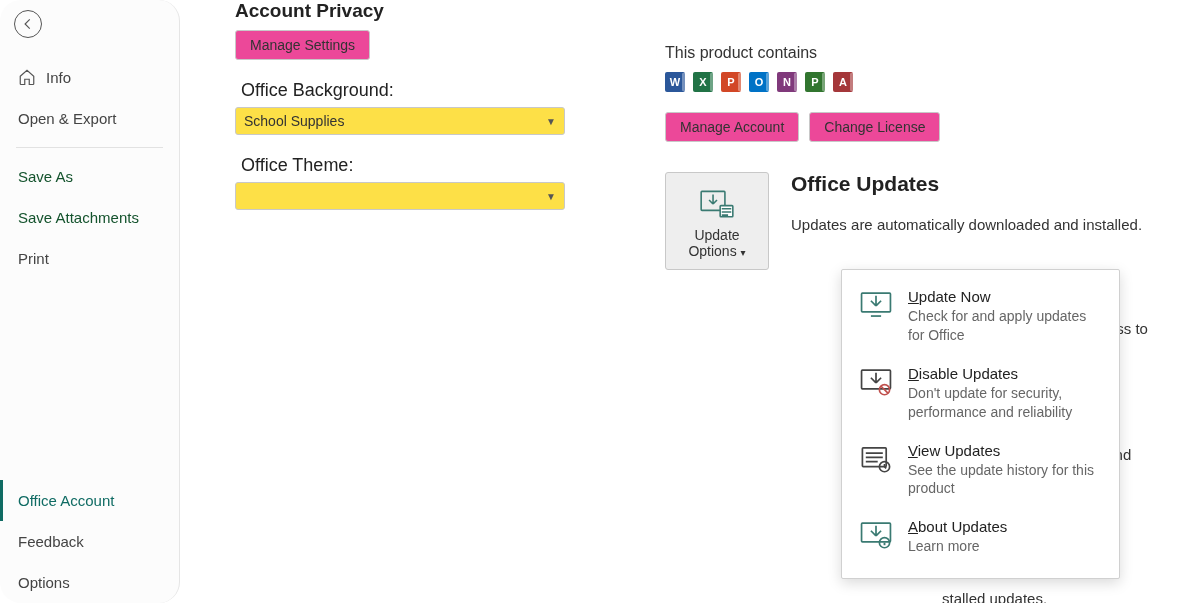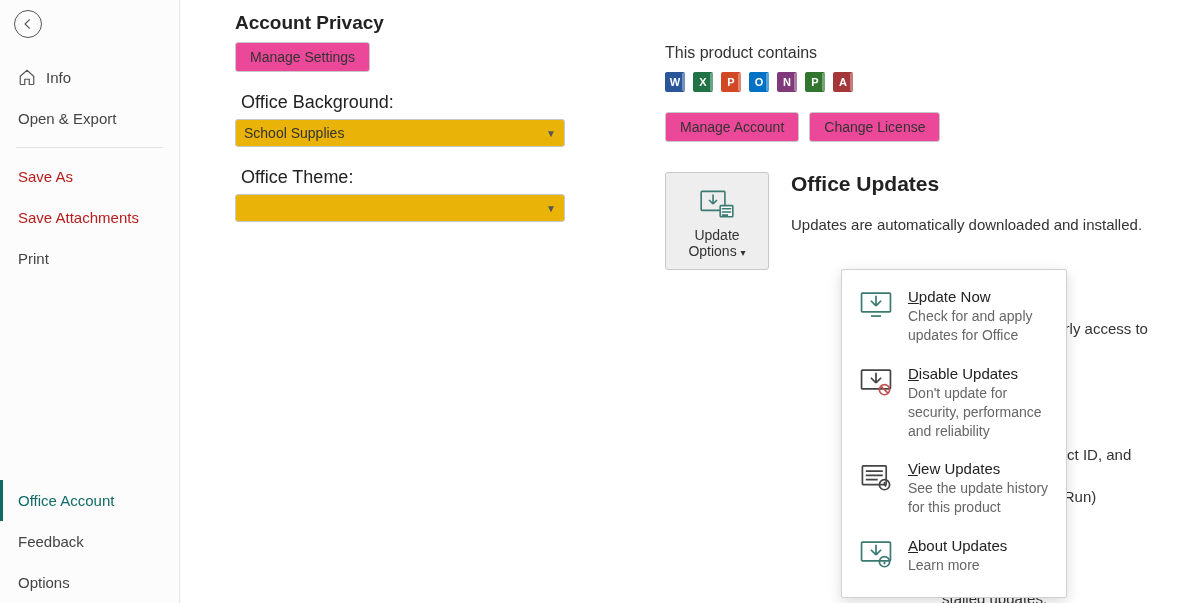--- a/index.html
+++ b/index.html
@@ -14,69 +14,70 @@
     position: relative;
   }
   .layout { display: flex; height: 100%; }
   .sidebar {
     width: 180px;
     background: #fcfcfc;
     border-right: 1px solid #e5e5e5;
     display: flex;
     flex-direction: column;
     padding-top: 6px;
+    border-radius: 21px;
   }
   .back-circle {
     width: 28px; height: 28px;
     border: 1.5px solid #555;
     border-radius: 50%;
     margin: 4px 0 18px 14px;
     display: flex; align-items: center; justify-content: center;
     cursor: pointer;
   }
   .nav-item {
     display: flex; align-items: center;
     padding: 12px 14px 12px 18px;
     cursor: pointer;
     color: #444;
     font-size: 15px;
     gap: 10px;
   }
-  .nav-item.disabled { color: #b91c1c; cursor: default; }
+  .nav-item.disabled { color: #14532d; cursor: default; }
   .nav-item.active {
     color: #0f6b63;
     border-left: 3px solid #0f6b63;
     padding-left: 15px;
     font-weight: 400;
   }
   .nav-divider {
     height: 1px; background: #e2e2e2;
     margin: 8px 16px;
   }
   .spacer { flex: 1; }
   .main {
     flex: 1;
     display: flex;
     padding: 0 0 0 55px;
     position: relative;
   }
-  .col-left { width: 380px; padding-top: 12px; }
+  .col-left { width: 380px; padding-top: 0; }
   .col-right { flex: 1; padding-top: 44px; padding-left: 50px; }
   .sect-title {
     font-size: 19px; font-weight: 600; color: #222; margin-bottom: 8px;
   }
   .btn {
     background: #ec4899; border: 1px solid #c8c8c8; border-radius: 3px;
     padding: 6px 14px; font-size: 14px; color: #333; cursor: pointer;
     display: inline-block;
   }
   .label-head { font-size: 18px; font-weight: 400; color: #222; margin: 20px 6px 6px; }
   .select {
     width: 330px; height: 28px; border: 1px solid #c8c8c8; border-radius: 3px;
-    background: #eab308; display: flex; align-items: center; justify-content: space-between;
+    background: #fde047; display: flex; align-items: center; justify-content: space-between;
     padding: 0 8px; font-size: 14px; color: #333; cursor: pointer;
   }
   .caret { font-size: 10px; color: #555; }
   .prod-text { font-size: 16px; color: #333; margin-bottom: 10px; }
   .app-row { display: flex; gap: 8px; margin-bottom: 20px; }
   .app-ico {
     width: 20px; height: 20px; border-radius: 2px; color: #fff;
     font-size: 11px; font-weight: 700; display: flex; align-items: center; justify-content: center;
     position: relative;
   }
@@ -90,21 +91,21 @@
     width: 104px; background: #eee; border: 1px solid #c8c8c8; border-radius: 3px;
     padding: 14px 2px 10px; text-align: center; cursor: pointer;
     font-size: 14px; color: #333;
   }
   .big-btn .ico { display:flex; justify-content:center; margin-bottom: 6px; }
   .update-info .t1 { font-size: 21px; font-weight: 600; color: #222; margin-bottom: 20px; }
   .update-info .t2 { font-size: 15px; color: #333; }
   .menu {
     position: absolute;
     left: 661px; top: 269px;
-    width: 226px;
+    width: 279px;
     background: #fff;
     border: 1px solid #d0d0d0;
     box-shadow: 0 4px 14px rgba(0,0,0,0.15);
     border-radius: 2px;
     padding: 10px 0;
     z-index: 50;
   }
   .menu-item {
     display: flex; gap: 14px; padding: 8px 16px 12px; cursor: pointer;
   }

